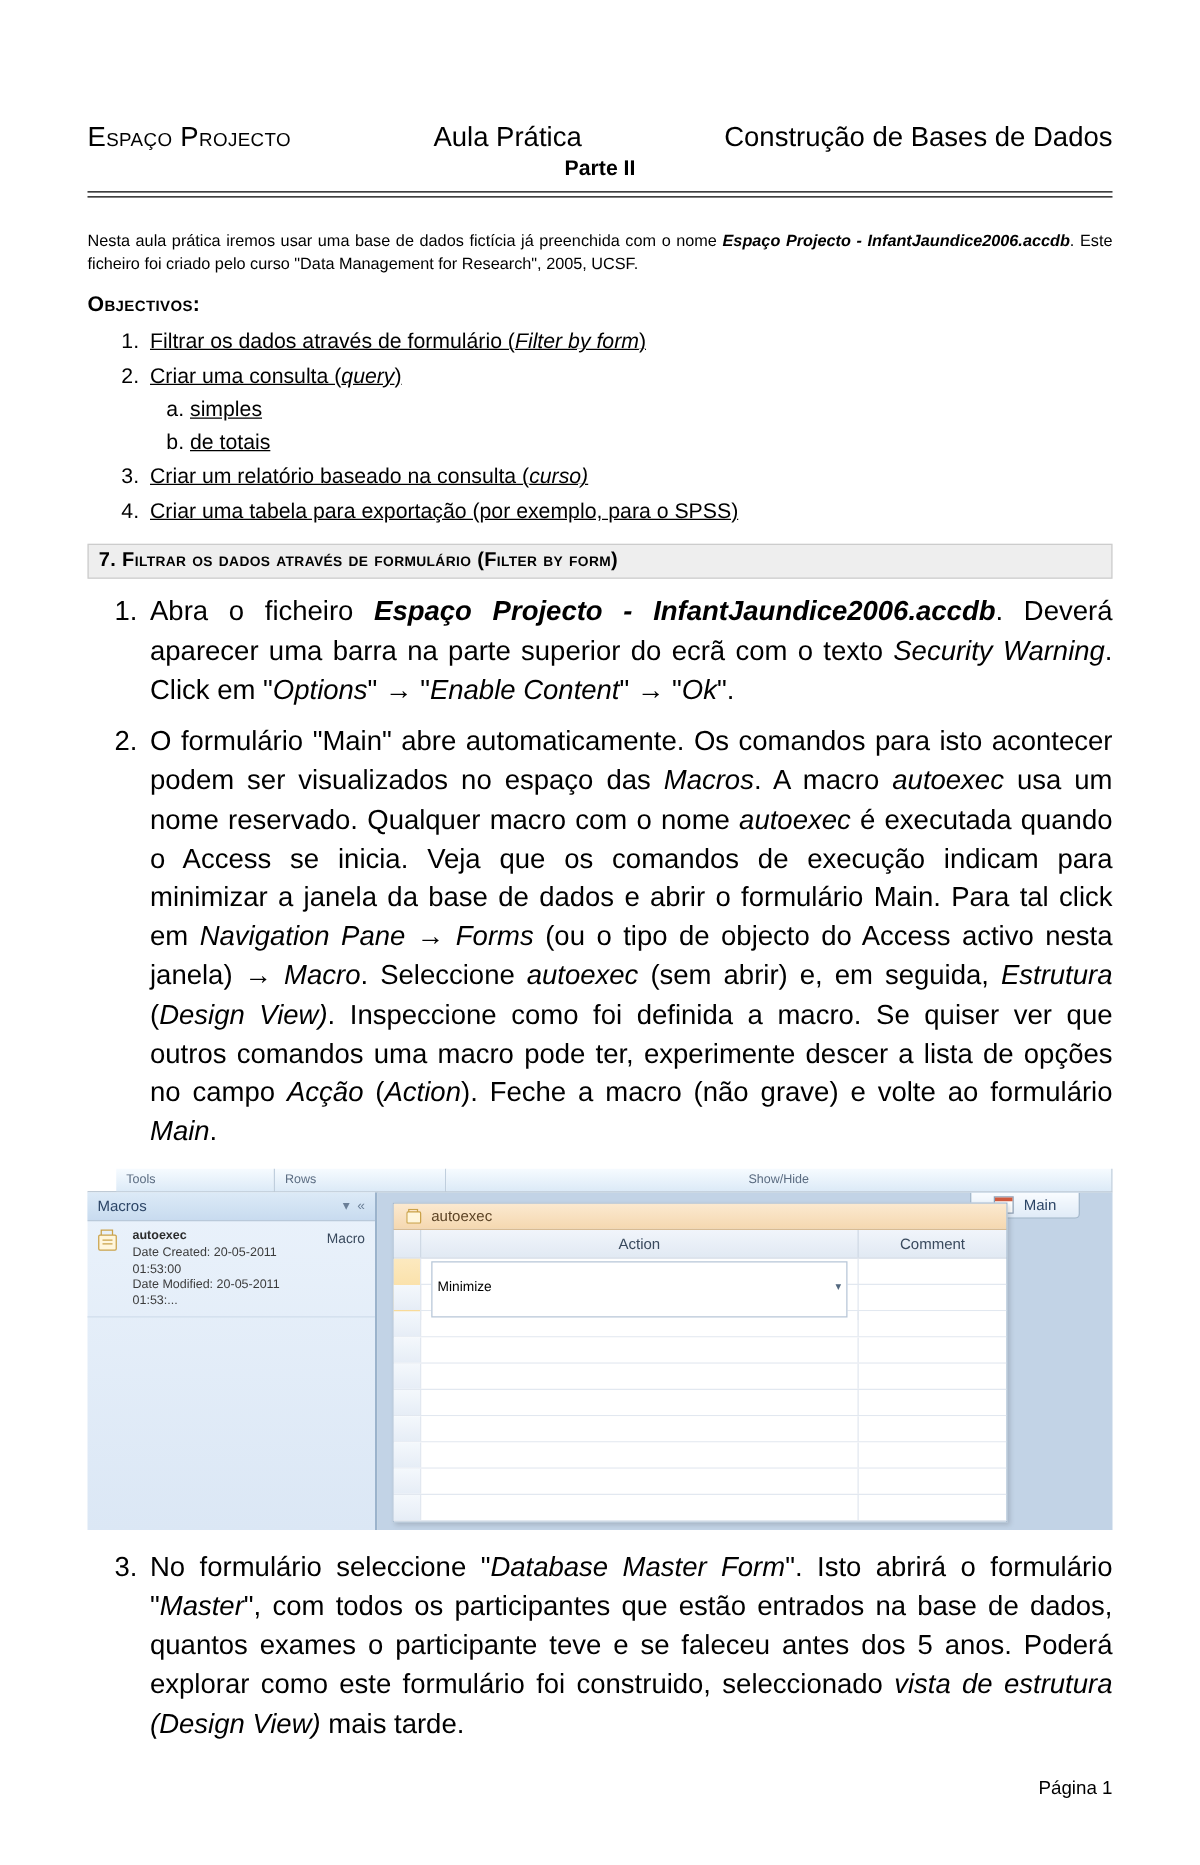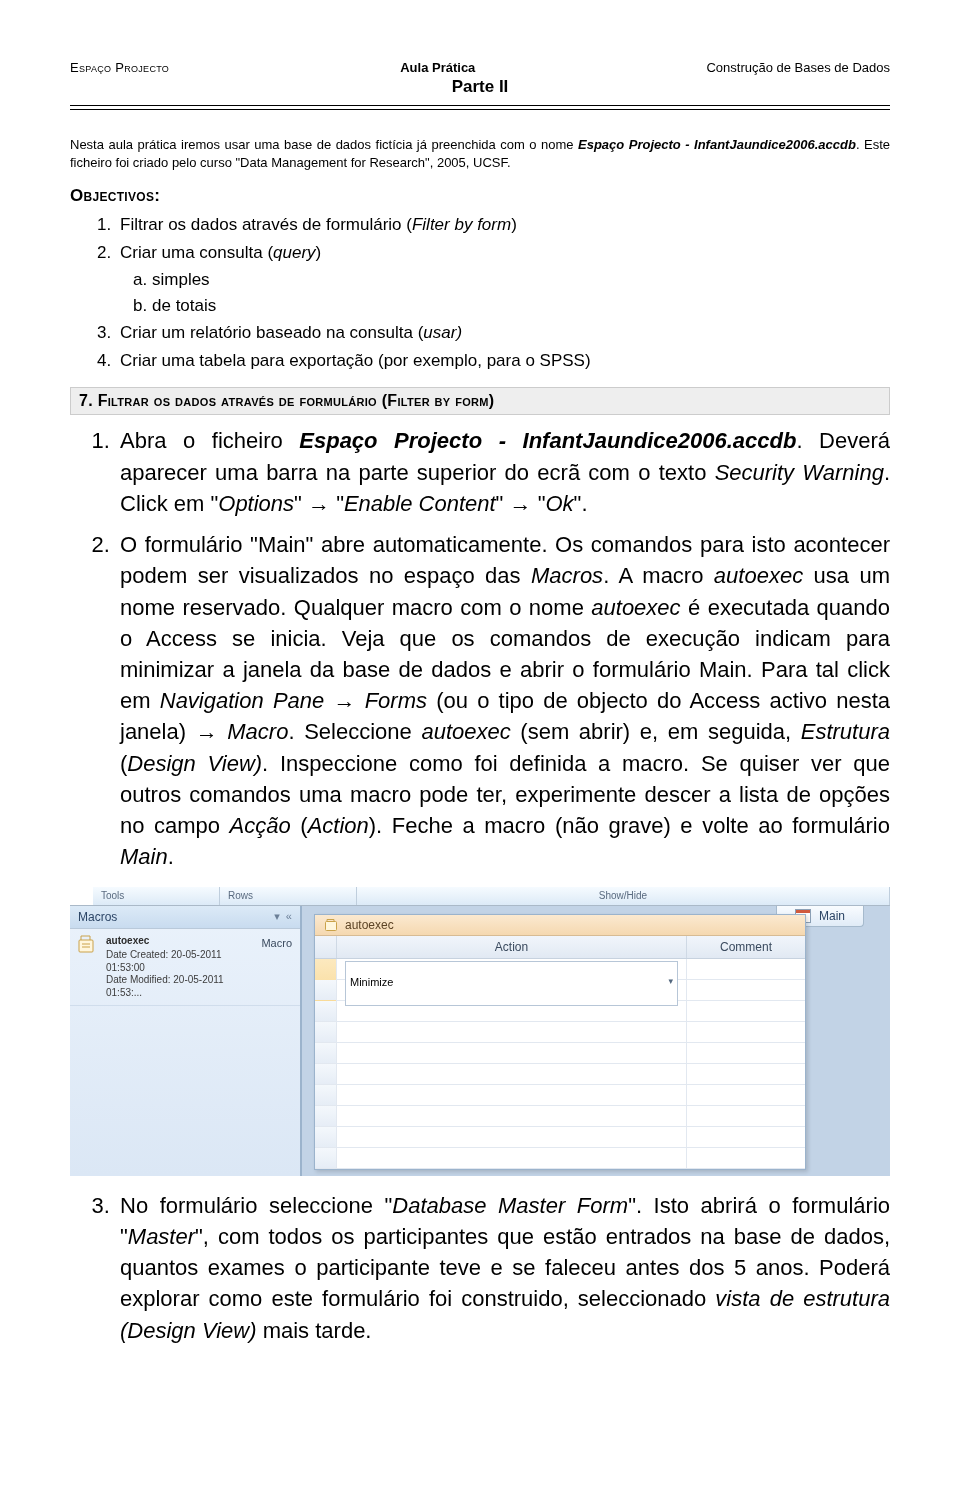--- a/index.html
+++ b/index.html
@@ -11,40 +11,41 @@
     width: 960px;
   }
   .page {
     padding: 60px 70px 40px 70px;
     box-sizing: border-box;
   }
   .header-row {
     display: flex;
     justify-content: space-between;
     align-items: flex-start;
-    font-size: 13px;
+    font-size: 22px;
     margin-bottom: 4px;
+    margin-top: 37px;
   }
   .header-left { font-variant: small-caps; letter-spacing: 0.5px; }
-  .header-center { font-weight: bold; text-align: center; }
+  .header-center { font-weight: normal; text-align: center; }
   .header-right { }
   .header-sub { text-align: center; font-weight: bold; font-size: 17px; margin-top: -2px; margin-bottom: 8px; }
   .double-rule {
     border-top: 1.5px solid #000;
     border-bottom: 1px solid #000;
     height: 3px;
     margin-bottom: 26px;
   }
   p { font-size: 13px; line-height: 1.4; margin: 0 0 14px 0; text-align: justify; }
   .italic { font-style: italic; }
   .bold { font-weight: bold; }
   .smallcaps { font-variant: small-caps; letter-spacing: 0.3px; }
   .obj-heading { font-weight: bold; font-variant: small-caps; letter-spacing: 0.3px; font-size: 17px; margin: 10px 0 6px 0; }
   ol.obj-list { margin: 0 0 14px 0; padding-left: 46px; font-size: 17px; line-height: 1.5; }
-  ol.obj-list > li { padding-left: 4px; margin-bottom: 2px; }
+  ol.obj-list > li { padding-left: 4px; margin-bottom: 2px; text-decoration: underline; }
   ol.sub-list { list-style-type: lower-alpha; margin: 2px 0; padding-left: 32px; }
   .section-bar {
     background: #eeeeee;
     border: 1px solid #ccc;
     padding: 4px 8px;
     font-size: 16px;
     font-weight: bold;
     font-variant: small-caps;
     letter-spacing: 0.3px;
     margin: 14px 0 10px 0;
@@ -180,21 +181,21 @@
       <span>Filtrar os dados através de formulário (</span><span class="italic">Filter by form</span><span>)</span>
     </li>
     <li>
       <span>Criar uma consulta (</span><span class="italic">query</span><span>)</span>
       <ol class="sub-list">
         <li>simples</li>
         <li>de totais</li>
       </ol>
     </li>
     <li>
-      <span>Criar um relatório baseado na consulta (</span><span class="italic">usar)</span>
+      <span>Criar um relatório baseado na consulta (</span><span class="italic">curso)</span>
     </li>
     <li>Criar uma tabela para exportação (por exemplo, para o SPSS)</li>
   </ol>
 
   <div class="section-bar">7. Filtrar os dados através de formulário (Filter by form)</div>
 
   <ol class="steps">
     <li>
       <span>Abra o ficheiro </span><span class="italic bold">Espaço Projecto - InfantJaundice2006.accdb</span><span>. Deverá aparecer uma barra na parte superior do ecrã com o texto </span><span class="italic">Security Warning</span><span>. Click em "</span><span class="italic">Options</span><span>" → "</span><span class="italic">Enable Content</span><span>" → "</span><span class="italic">Ok</span><span>".</span>
     </li>
@@ -313,14 +314,15 @@
       </div>
     </div>
   </div>
 
   <ol class="steps" start="3">
     <li>
       <span>No formulário seleccione "</span><span class="italic">Database Master Form</span><span>". Isto abrirá o formulário "</span><span class="italic">Master</span><span>", com todos os participantes que estão entrados na base de dados, quantos exames o participante teve e se faleceu antes dos 5 anos. Poderá explorar como este formulário foi construido, seleccionado </span><span class="italic">vista de estrutura (Design View)</span><span> mais tarde.</span>
     </li>
   </ol>
 
+  <div class="footer">Página 1</div>
 
 </div>
 
 </body></html>

